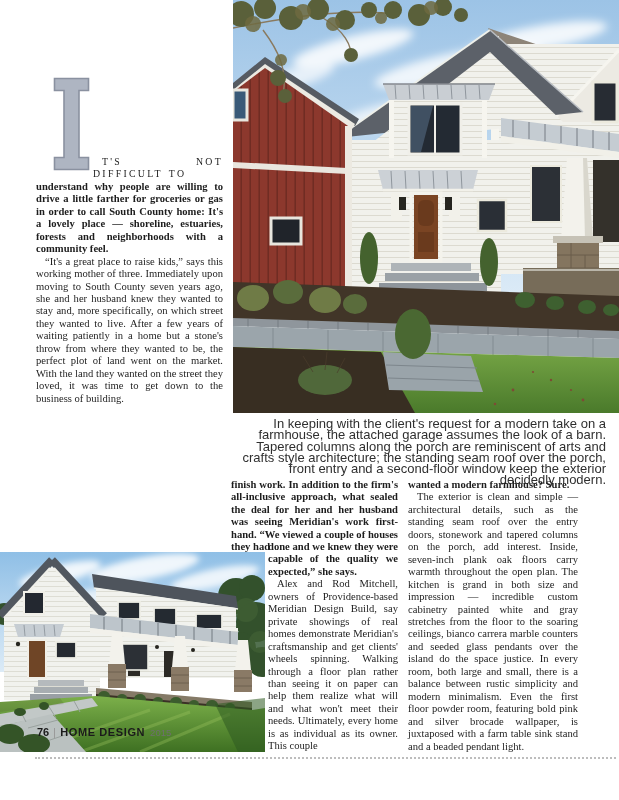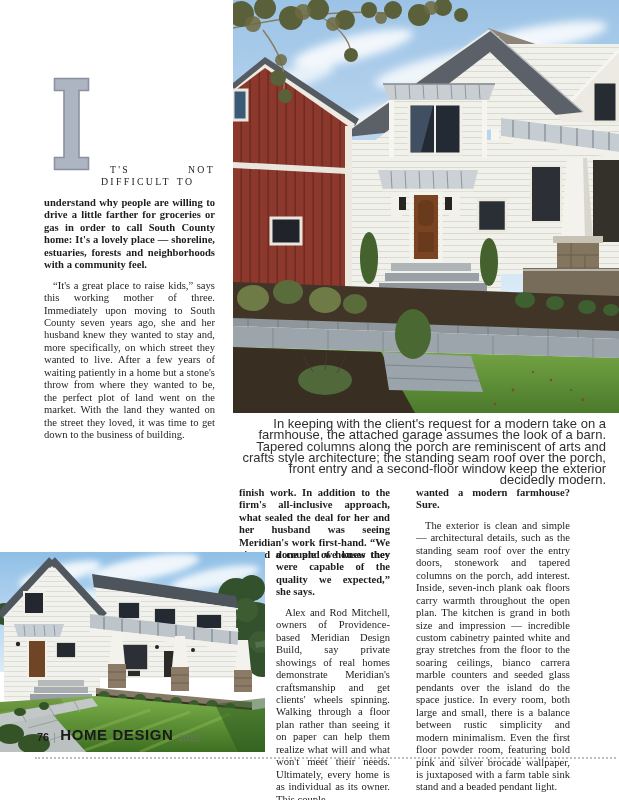--- a/index.html
+++ b/index.html
@@ -6,35 +6,35 @@
   .page{position:relative;width:619px;height:800px;background:#ffffff;overflow:hidden;
         font-family:"Liberation Serif",serif;}
   .photo{position:absolute;display:block;}
   .top-photo{left:233px;top:0;width:386px;height:413px;}
   .bottom-photo{left:0;top:552px;width:265px;height:200px;}
   .caption{position:absolute;left:240px;top:418px;width:366px;text-align:right;
            font-family:"Liberation Sans",sans-serif;font-size:13px;line-height:11.3px;
            color:#2f2f2f;}
   .dropcap{position:absolute;left:53px;top:77px;}
   .col{position:absolute;text-align:justify;color:#1d1d1d;font-size:10.6px;line-height:12.45px;}
-  .col p{margin:8px;text-indent:9px;}
+  .col p{margin:0;text-indent:9px;}
   .col p.cont{text-indent:0;font-weight:bold;}
   .opener-line{margin:0;text-indent:0;padding-left:57px;font-size:9.8px;letter-spacing:2.3px;
                word-spacing:1.5px;color:#1d1d1d;}
   .col1{left:36px;top:156px;width:187px;}
   .col2a{left:231px;top:479px;width:167px;}
   .col2b{left:268px;top:541px;width:130px;}
   .col3{left:408px;top:479px;width:170px;}
   .footer-rule{position:absolute;left:35px;top:757px;width:581px;height:0;
                border-top:2px dotted #bdbdbd;}
   .footer{position:absolute;left:37px;top:726px;display:flex;align-items:flex-end;gap:5px;
           font-family:"Liberation Sans",sans-serif;color:#1b1b1b;}
   .footer .pg{font-weight:bold;font-size:11px;}
   .footer .bar{width:1px;height:10px;background:#9a9a9a;}
-  .footer .mag{font-weight:bold;font-size:15px;letter-spacing:.6px;}
+  .footer .mag{font-weight:bold;font-size:11px;letter-spacing:.6px;}
   .footer .yr{font-size:9.5px;color:#6f6f6f;}
   b{font-weight:bold;}
 </style>
 </head>
 <body>
 
 <div class="page">
 
   <svg class="photo top-photo" viewBox="0 0 386 413" preserveAspectRatio="none" aria-hidden="true">
     <defs>

